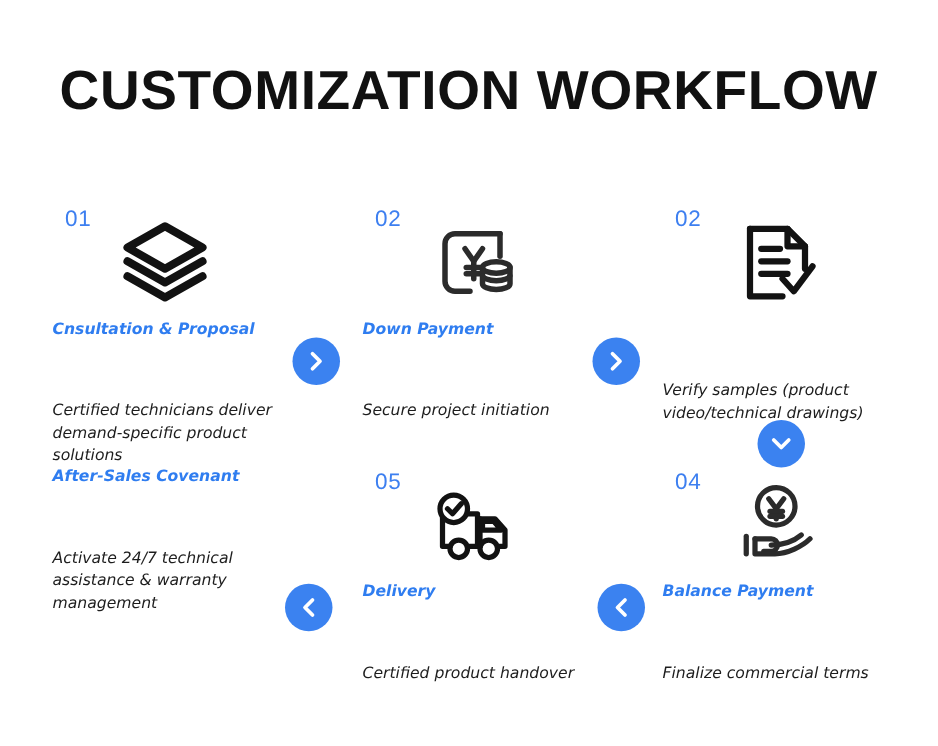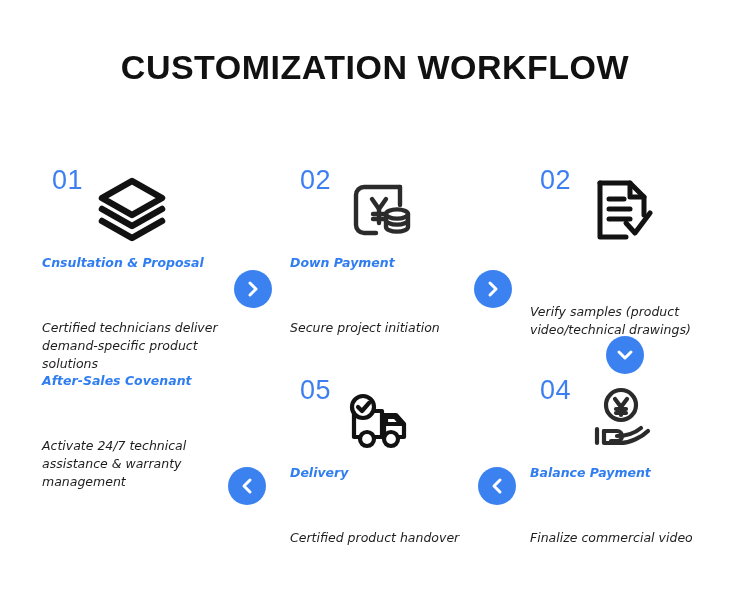--- a/index.html
+++ b/index.html
@@ -17,21 +17,21 @@
   }
 
   
   #page-title {
     position: absolute;
     left: 0;
     top: 48px;
     width: 750px;
     text-align: center;
     font-family: "Liberation Sans", sans-serif;
-    font-size: 34px;
+    font-size: 44px;
     font-weight: 700;
     letter-spacing: 0.5px;
     color: #111111;
   }
 
   
   .step {
     position: absolute;
     width: 220px;
   }
@@ -44,21 +44,21 @@
 
   .step-head {
     position: relative;
     height: 92px;
   }
   .step-num {
     position: absolute;
     left: 10px;
     top: 2px;
     font-family: "Liberation Sans", sans-serif;
-    font-size: 27px;
+    font-size: 18px;
     font-weight: 400;
     color: #3d7ff0;
     letter-spacing: 0.5px;
   }
   .step-icon {
     position: absolute;
     left: 48px;
     top: 8px;
     width: 84px;
     height: 78px;
@@ -188,21 +188,21 @@
         <path d="M38 32 H48"></path>
         <path d="M19 48 V62"></path>
         <path d="M26 50 h13 a5 5 0 0 1 0 10 H33"></path>
         <path d="M26 50 v12 h16 c10 0 22 -6 28 -12"></path>
         <path d="M39 55 c9 0 18 -3 24 -8"></path>
       </svg>
     </div>
   </div>
   <div class="step-text align-center">
     <div class="step-title">Balance Payment</div>
-    <div class="step-desc">Finalize commercial video</div>
+    <div class="step-desc">Finalize commercial terms</div>
   </div>
 </div>
 
 <div class="step step-row2 col2">
   <div class="step-head">
     <div class="step-num">05</div>
     <div class="step-icon">
       <svg viewBox="0 0 84 78" fill="none" stroke="#121212" stroke-width="4.2" stroke-linejoin="round" stroke-linecap="round">
         <path d="M16 30 V56 H22"></path>
         <path d="M36 56 H46"></path>

